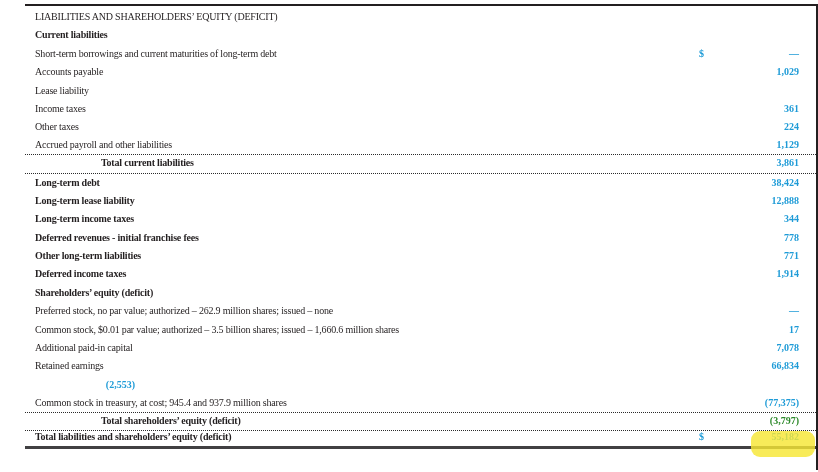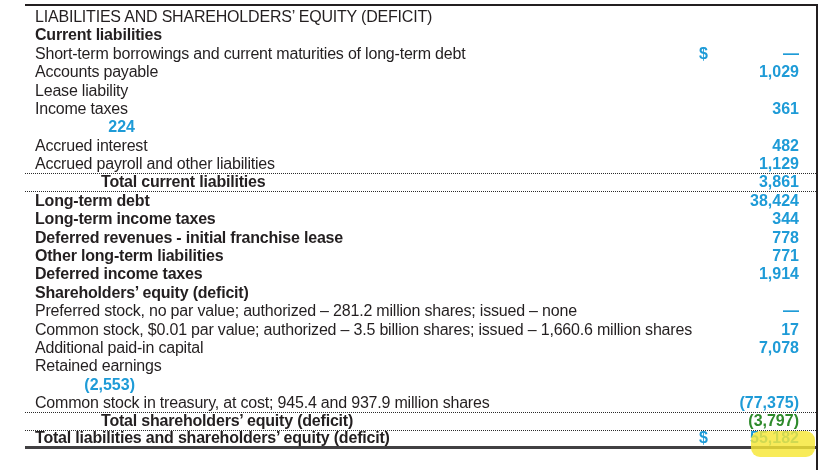--- a/index.html
+++ b/index.html
@@ -16,32 +16,33 @@
     box-sizing:border-box;
     border-top:2px solid #231f20;
     border-right:2px solid #231f20;
     padding-top:2px;
     background:#ffffff;
   }
   .row{
     display:flex;
     align-items:center;
     height:18.4px;
-    font-size:16px;
+    font-size:10px;
     line-height:18.4px;
     padding-left:10px;
     box-sizing:border-box;
     white-space:nowrap;
+    font-family:Liberation Serif, serif;
   }
   .row .label{
     flex:1;
     overflow:hidden;
     letter-spacing:-0.2px;
   }
-  .bold{font-weight:bold;}
+  .bold{font-weight:bold;align-items:flex-end;}
   .indent .label{padding-left:66px;}
   .b-dotted{border-bottom:1.5px dotted #2b2b2b;}
   .b-thick{border-bottom:3.5px solid #414042;}
   .valuecol{
     width:100px;
     flex-shrink:0;
     display:flex;
     justify-content:space-between;
     align-items:center;
     margin-right:17px;
@@ -107,30 +108,24 @@
     <span class="label">Lease liability</span>
   </div>
       <div class="row">
     <span class="label">Income taxes</span>
     <span class="valuecol">
       <span class="dollar"></span>
       <span class="value">361</span>
     </span>
   </div>
       <div class="row">
+    <span class="label">Other taxes</span>
     <span class="valuecol">
       <span class="dollar"></span>
       <span class="value">224</span>
-    </span>
-  </div>
-      <div class="row">
-    <span class="label">Accrued interest</span>
-    <span class="valuecol">
-      <span class="dollar"></span>
-      <span class="value">482</span>
     </span>
   </div>
       <div class="row b-dotted">
     <span class="label">Accrued payroll and other liabilities</span>
     <span class="valuecol">
       <span class="dollar"></span>
       <span class="value">1,129</span>
     </span>
   </div>
       <div class="row bold indent b-dotted">
@@ -141,28 +136,35 @@
     </span>
   </div>
       <div class="row bold">
     <span class="label">Long-term debt</span>
     <span class="valuecol">
       <span class="dollar"></span>
       <span class="value">38,424</span>
     </span>
   </div>
       <div class="row bold">
+    <span class="label">Long-term lease liability</span>
+    <span class="valuecol">
+      <span class="dollar"></span>
+      <span class="value">12,888</span>
+    </span>
+  </div>
+      <div class="row bold">
     <span class="label">Long-term income taxes</span>
     <span class="valuecol">
       <span class="dollar"></span>
       <span class="value">344</span>
     </span>
   </div>
       <div class="row bold">
-    <span class="label">Deferred revenues - initial franchise lease</span>
+    <span class="label">Deferred revenues - initial franchise fees</span>
     <span class="valuecol">
       <span class="dollar"></span>
       <span class="value">778</span>
     </span>
   </div>
       <div class="row bold">
     <span class="label">Other long-term liabilities</span>
     <span class="valuecol">
       <span class="dollar"></span>
       <span class="value">771</span>
@@ -176,21 +178,21 @@
     </span>
   </div>
       <div class="row bold">
     <span class="label">Shareholders’ equity (deficit)</span>
     <span class="valuecol">
       <span class="dollar"></span>
       <span class="value"></span>
     </span>
   </div>
       <div class="row">
-    <span class="label">Preferred stock, no par value; authorized – 281.2 million shares; issued –  none</span>
+    <span class="label">Preferred stock, no par value; authorized – 262.9 million shares; issued –  none</span>
     <span class="valuecol">
       <span class="dollar"></span>
       <span class="value">—</span>
     </span>
   </div>
       <div class="row">
     <span class="label">Common stock, $0.01 par value; authorized – 3.5 billion shares; issued –  1,660.6 million shares</span>
     <span class="valuecol">
       <span class="dollar"></span>
       <span class="value">17</span>
@@ -198,20 +200,24 @@
   </div>
       <div class="row">
     <span class="label">Additional paid-in capital</span>
     <span class="valuecol">
       <span class="dollar"></span>
       <span class="value">7,078</span>
     </span>
   </div>
       <div class="row">
     <span class="label">Retained earnings</span>
+    <span class="valuecol">
+      <span class="dollar"></span>
+      <span class="value">66,834</span>
+    </span>
   </div>
       <div class="row">
     <span class="valuecol">
       <span class="dollar"></span>
       <span class="value">(2,553)</span>
     </span>
   </div>
       <div class="row b-dotted">
     <span class="label">Common stock in treasury, at cost; 945.4 and 937.9 million shares</span>
     <span class="valuecol">

